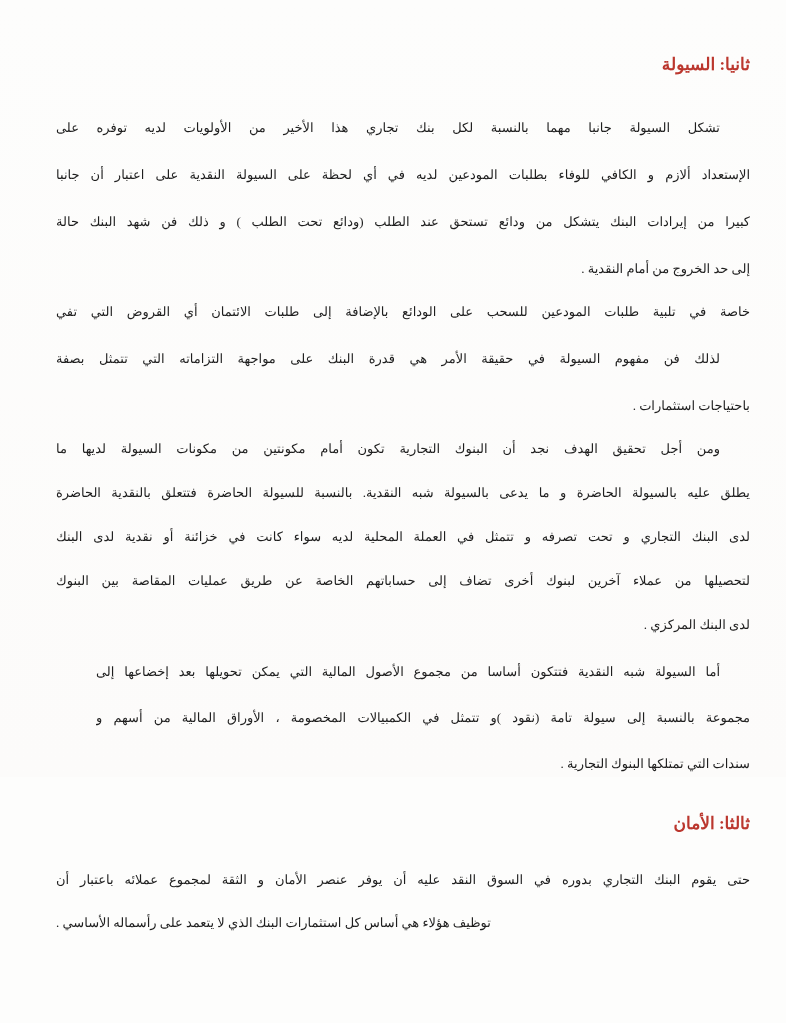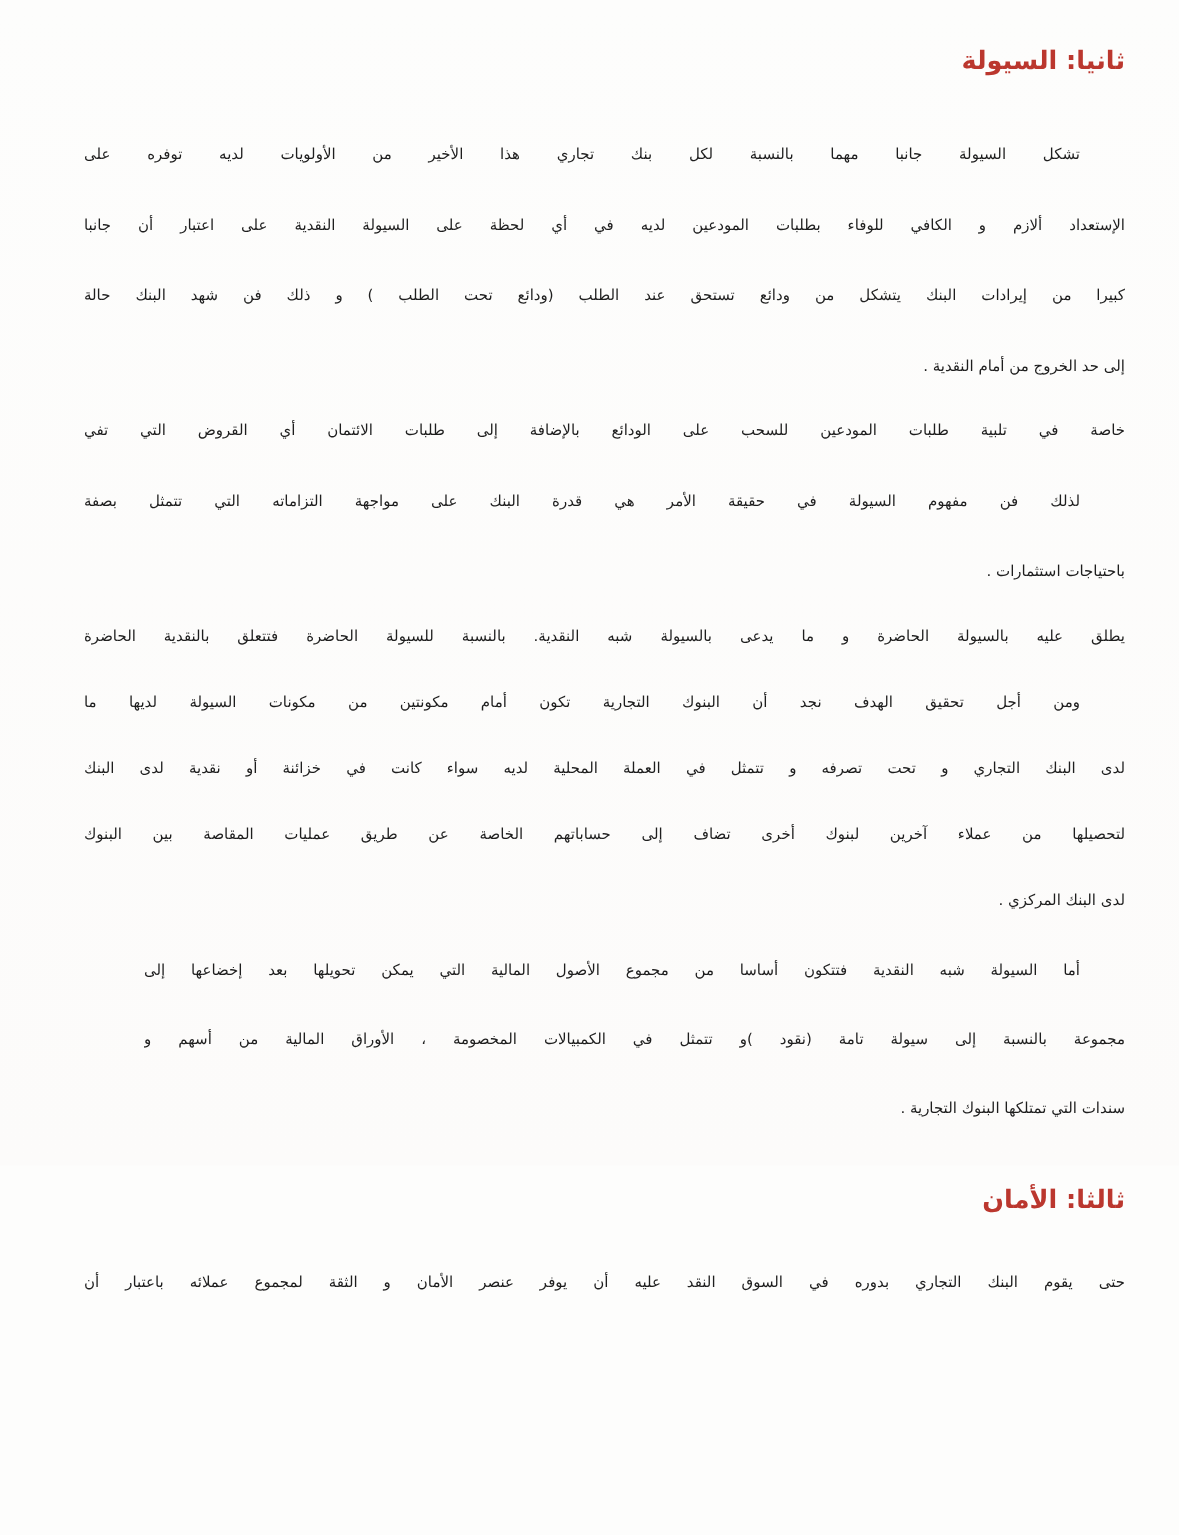--- a/index.html
+++ b/index.html
@@ -12,34 +12,35 @@
     height: 1023px;
     overflow: hidden;
     font-family: "DejaVu Sans", sans-serif;
     background: #fdfdfc;
   }
   .page {
     direction: rtl;
     box-sizing: border-box;
     width: 786px;
     height: 777px;
-    padding: 28px 36px 0 56px; 
+    padding: 52px 36px 0 56px; 
     background: linear-gradient(180deg, #fdfdfc 0%, #fcfbfa 100%);
     color: #222222;
+    font-family: Liberation Serif, serif;
   }
   .heading {
     color: #bb372e;
     font-weight: bold;
     font-size: 17px;
     line-height: 26px;
     text-align: right;
     margin: 0;
   }
   .para {
-    font-size: 10px;
+    font-size: 13px;
     color: #1e1e1e;
     margin: 0;
   }
   .para .line {
     text-align: justify;
     text-align-last: justify;
     white-space: normal;
     overflow: hidden;
   }
   .para .line.first {
@@ -73,32 +74,33 @@
     <div class="line last">إلى حد الخروج من أمام النقدية .</div>
   </div>
 
   <div class="para" id="p2">
     <div class="line">خاصة في تلبية طلبات المودعين للسحب على الودائع بالإضافة إلى طلبات الائتمان أي القروض التي تفي</div>
     <div class="line first">لذلك فن مفهوم السيولة في حقيقة الأمر هي قدرة البنك على مواجهة التزاماته التي تتمثل بصفة</div>
     <div class="line last">باحتياجات استثمارات .</div>
   </div>
 
   <div class="para" id="p3">
+    <div class="line first">ومن أجل تحقيق الهدف نجد أن البنوك التجارية تكون أمام مكونتين من مكونات السيولة لديها ما</div>
     <div class="line">يطلق عليه بالسيولة الحاضرة و ما يدعى بالسيولة شبه النقدية. بالنسبة للسيولة الحاضرة فتتعلق بالنقدية الحاضرة</div>
-    <div class="line first">ومن أجل تحقيق الهدف نجد أن البنوك التجارية تكون أمام مكونتين من مكونات السيولة لديها ما</div>
     <div class="line">لدى البنك التجاري و  تحت تصرفه و تتمثل في العملة المحلية لديه سواء كانت في خزائنة أو نقدية لدى البنك</div>
     <div class="line">لتحصيلها من عملاء آخرين لبنوك أخرى تضاف إلى حساباتهم الخاصة عن طريق عمليات المقاصة بين البنوك</div>
     <div class="line last">لدى البنك المركزي .</div>
   </div>
 
   <div class="para" id="p4">
     <div class="line first">أما السيولة شبه النقدية فتتكون أساسا من مجموع الأصول المالية التي يمكن تحويلها بعد إخضاعها إلى</div>
     <div class="line">مجموعة بالنسبة إلى سيولة تامة  (نقود )و تتمثل في الكمبيالات المخصومة ، الأوراق المالية من أسهم و</div>
     <div class="line last">سندات التي تمتلكها البنوك التجارية .</div>
   </div>
 
   <div class="heading" id="h2">ثالثا: الأمان</div>
 
   <div class="para" id="p5">
     <div class="line">حتى يقوم البنك التجاري بدوره في السوق النقد عليه أن يوفر عنصر الأمان و الثقة لمجموع عملائه باعتبار أن</div>
+    <div class="line last-left">توظيف هؤلاء هي أساس كل استثمارات البنك الذي لا يتعمد على رأسماله الأساسي .</div>
   </div>
 
 </div>
 
 </body></html>

